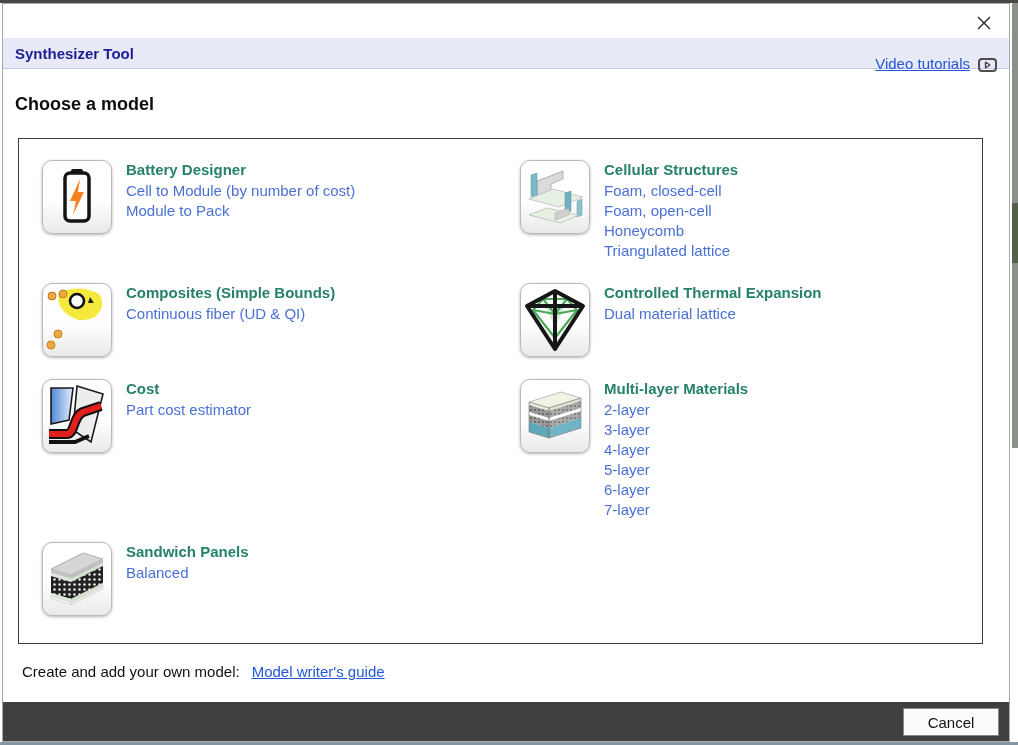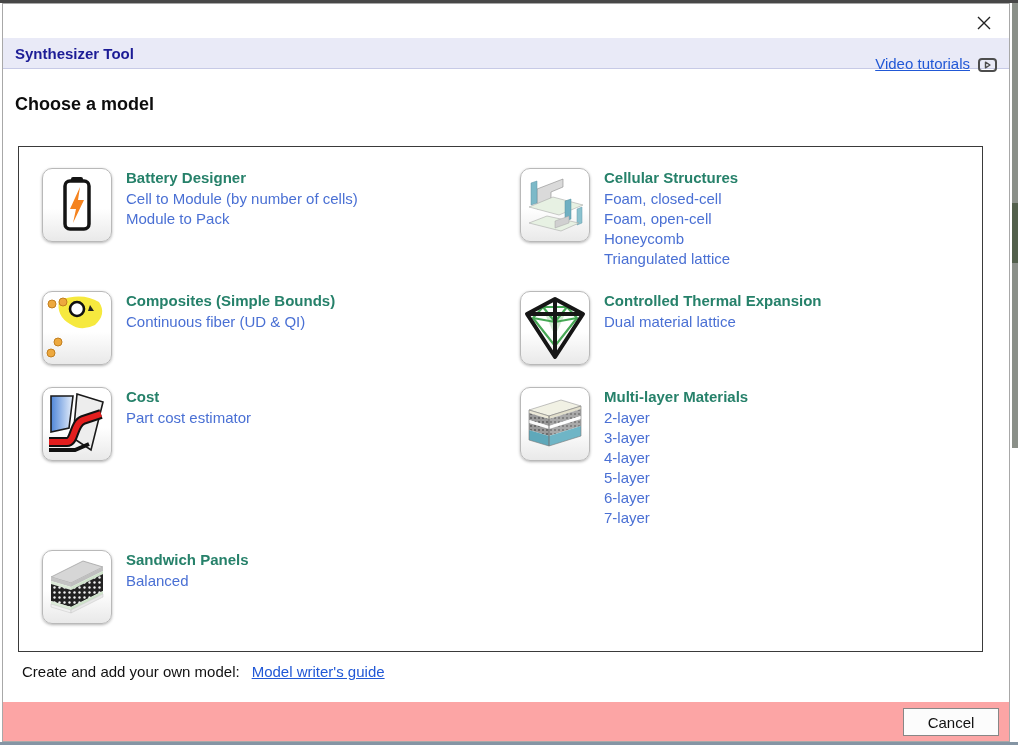--- a/index.html
+++ b/index.html
@@ -20,36 +20,36 @@
 
   .header{position:absolute;left:0;top:34px;right:0;height:31px;background:#e9eaf7;
           border-bottom:1px solid #c7cae6;display:flex;align-items:center;
           justify-content:space-between;padding:0 12px;box-sizing:border-box;}
   .header-title{font-size:15px;font-weight:700;color:#1c1c96;}
   .header-right{display:flex;align-items:flex-end;gap:8px;margin-top:20px;}
   .video-link{font-size:15px;color:#2158d6;text-decoration:underline;cursor:pointer;}
 
   .page-heading{position:absolute;left:12px;top:90px;font-size:18px;font-weight:700;color:#0d0d0d;}
 
-  .panel{position:absolute;left:15px;top:142px;width:965px;height:506px;
+  .panel{position:absolute;left:15px;top:134px;width:965px;height:506px;
          border:1px solid #3a3a3a;background:#fff;box-sizing:border-box;}
   .grid{display:grid;grid-template-columns:478px auto;row-gap:22px;
         padding:21px 0 0 23px;align-items:start;}
   .group{display:flex;align-items:flex-start;gap:14px;}
   .g-icon{width:68px;height:72px;flex:none;border:1px solid #b9b9b9;border-radius:10px;
           background:linear-gradient(180deg,#ffffff 55%,#e9e9e9 100%);
           box-shadow:0 1px 3px rgba(0,0,0,.3);display:flex;align-items:center;justify-content:center;
           overflow:hidden;}
   .g-title{font-size:15px;font-weight:700;color:#26816a;line-height:20px;margin:0 0 1px 0;}
   .g-link{display:block;font-size:15px;color:#4a70d4;line-height:20px;text-decoration:none;cursor:pointer;}
 
   .create-line{position:absolute;left:19px;top:659px;font-size:15px;color:#111;}
   .guide-link{color:#2158d6;text-decoration:underline;cursor:pointer;margin-left:12px;}
 
-  .footer-bar{position:absolute;left:0;right:0;top:698px;height:39px;background:#fca5a5;text-decoration:underline;}
+  .footer-bar{position:absolute;left:0;right:0;top:698px;height:39px;background:#404040;text-decoration:underline;}
   .cancel-btn{position:absolute;right:10px;top:6px;width:96px;height:28px;background:#fcfcfc;
               border:1px solid #878787;font-family:"Liberation Sans",sans-serif;
               font-size:15px;color:#111;cursor:pointer;}
 </style>
 </head>
 <body>
 
 <div class="screen">
 
   <div class="bd-top"></div>
@@ -87,21 +87,21 @@
         <div class="group">
           <div class="g-icon">
             <svg width="68" height="72" viewBox="0 0 68 72">
               <rect x="28" y="8" width="12" height="6" rx="2" fill="#141414"></rect>
               <rect x="22" y="12" width="24" height="48" rx="5" fill="#fff" stroke="#141414" stroke-width="3.5"></rect>
               <path d="M37,18 L27,40 L33,40 L30,54 L41,31 L35,31 Z" fill="#f5831f"></path>
             </svg>
           </div>
           <div>
             <div class="g-title">Battery Designer</div>
-            <a class="g-link">Cell to Module (by number of cells)</a>
+            <a class="g-link">Cell to Module (by number of cost)</a>
             <a class="g-link">Module to Pack</a>
           </div>
         </div>
 
         <div class="group">
           <div class="g-icon">
             <svg width="60" height="64" viewBox="0 0 60 64">
               <path d="M12,16 L38,6 L38,14 L26,19 L26,30 L12,36 Z" fill="#dadada" stroke="#8a8a8a" stroke-width="0.6"></path>
               <polygon points="6,10 12,8 12,30 6,32" fill="#7cb9c8" stroke="#5d93a3" stroke-width="0.5"></polygon>
               <polygon points="4,34 28,24 58,32 34,42" fill="#e7f1e3" stroke="#9c9c9c" stroke-width="0.5"></polygon>

